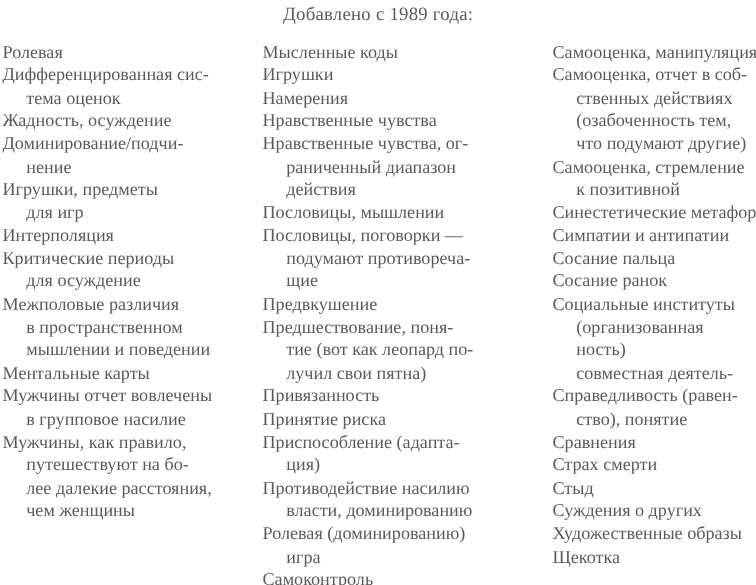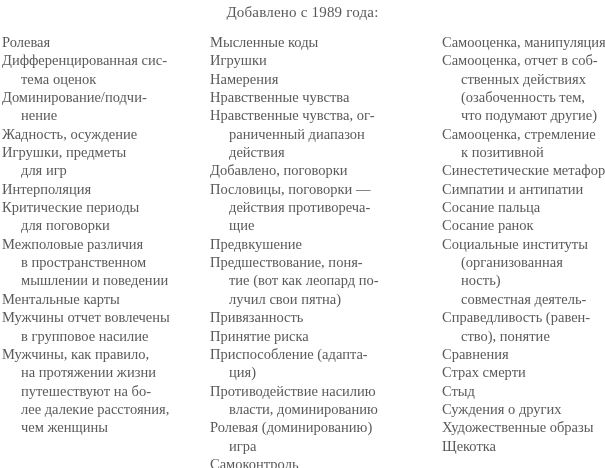--- a/index.html
+++ b/index.html
@@ -52,52 +52,51 @@
   <div class="title">Добавлено с 1989 года:</div>
   <div class="col" id="col-1">
       <div class="item">
         <div class="line">Ролевая</div>
       </div>
       <div class="item">
         <div class="line">Дифференцированная сис-</div>
         <div class="line cont">тема оценок</div>
       </div>
       <div class="item">
+        <div class="line">Жадность, осуждение</div>
+      </div>
+      <div class="item">
         <div class="line">Доминирование/подчи-</div>
         <div class="line cont">нение</div>
       </div>
       <div class="item">
-        <div class="line">Жадность, осуждение</div>
-      </div>
-      <div class="item">
         <div class="line">Игрушки, предметы</div>
         <div class="line cont">для игр</div>
       </div>
       <div class="item">
         <div class="line">Интерполяция</div>
       </div>
       <div class="item">
         <div class="line">Критические периоды</div>
-        <div class="line cont">для поговорки</div>
+        <div class="line cont">для осуждение</div>
       </div>
       <div class="item">
         <div class="line">Межполовые различия</div>
         <div class="line cont">в пространственном</div>
         <div class="line cont">мышлении и поведении</div>
       </div>
       <div class="item">
         <div class="line">Ментальные карты</div>
       </div>
       <div class="item">
         <div class="line">Мужчины отчет вовлечены</div>
         <div class="line cont">в групповое насилие</div>
       </div>
       <div class="item">
         <div class="line">Мужчины, как правило,</div>
-        <div class="line cont">на протяжении жизни</div>
         <div class="line cont">путешествуют на бо-</div>
         <div class="line cont">лее далекие расстояния,</div>
         <div class="line cont">чем женщины</div>
       </div>
     </div>
   <div class="col" id="col-2">
       <div class="item">
         <div class="line">Мысленные коды</div>
       </div>
       <div class="item">
@@ -108,25 +107,25 @@
       </div>
       <div class="item">
         <div class="line">Нравственные чувства</div>
       </div>
       <div class="item">
         <div class="line">Нравственные чувства, ог-</div>
         <div class="line cont">раниченный диапазон</div>
         <div class="line cont">действия</div>
       </div>
       <div class="item">
-        <div class="line">Добавлено, поговорки</div>
+        <div class="line">Пословицы, мышлении</div>
       </div>
       <div class="item">
         <div class="line">Пословицы, поговорки —</div>
-        <div class="line cont">действия противореча-</div>
+        <div class="line cont">подумают противореча-</div>
         <div class="line cont">щие</div>
       </div>
       <div class="item">
         <div class="line">Предвкушение</div>
       </div>
       <div class="item">
         <div class="line">Предшествование, поня-</div>
         <div class="line cont">тие (вот как леопард по-</div>
         <div class="line cont">лучил свои пятна)</div>
       </div>

